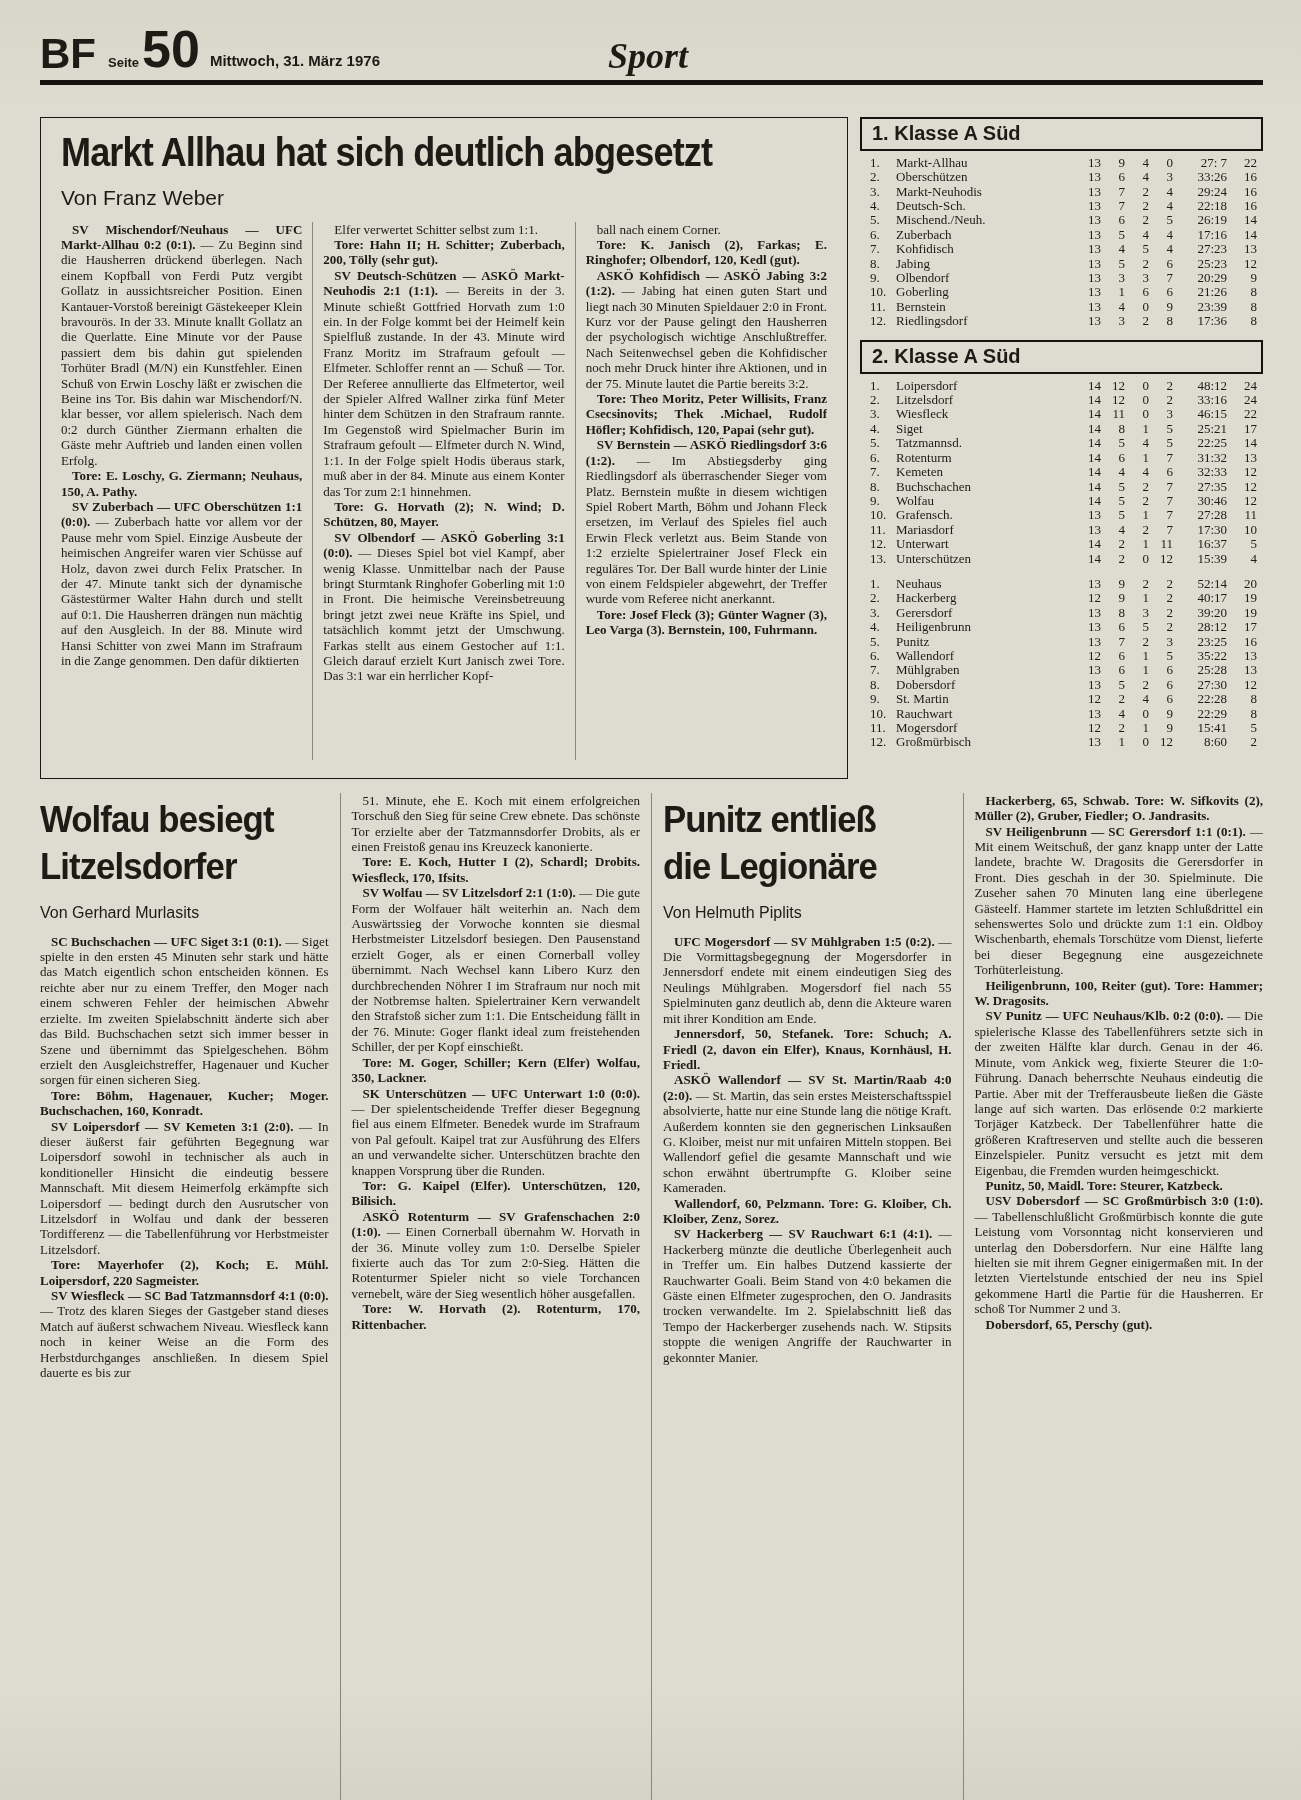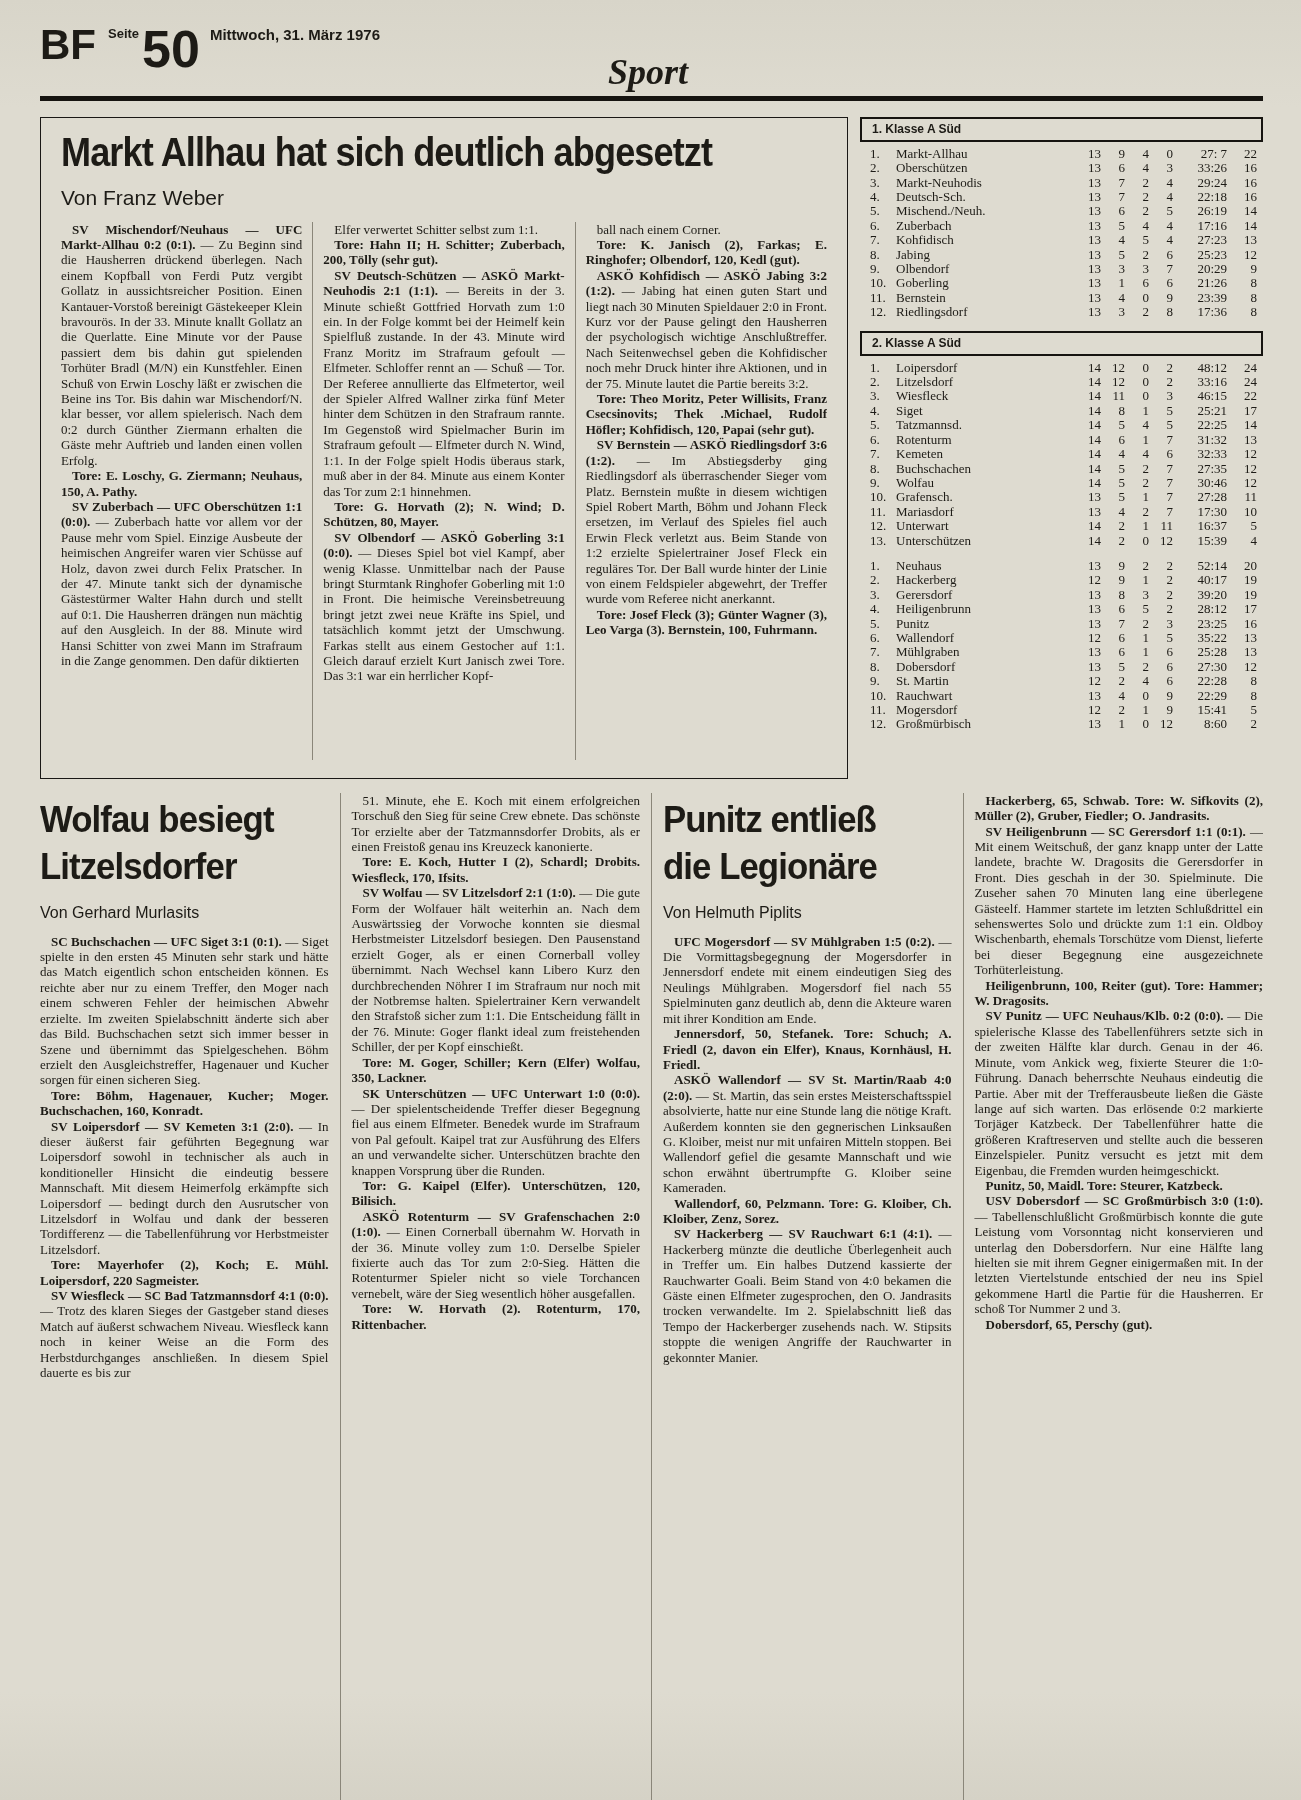--- a/index.html
+++ b/index.html
@@ -11,23 +11,23 @@
     color:#1d1b16;
   }
   .page {
     width:1301px; height:1800px;
     background:linear-gradient(180deg,#d8d5c9 0%, #dedbd0 6%, #dedbd0 94%, #d5d2c6 100%);
     padding:26px 38px 0 40px;
     position:relative;
   }
   
   .masthead {
-    display:flex; align-items:flex-start;
+    display:flex; align-items:flex-end;
     border-bottom:5px solid #161410;
-    padding-bottom:23px; position:relative;
+    padding-bottom:7px; position:relative;
   }
   .brand {
     font-family:"Liberation Sans", sans-serif; font-weight:bold;
     font-size:42px; line-height:0.9; letter-spacing:0;
   }
   .seite-label {
     font-family:"Liberation Sans", sans-serif; font-weight:bold;
     font-size:13px; margin:0 3px 3px 12px;
   }
   .page-num {
@@ -37,21 +37,21 @@
   .edition-date {
     font-family:Liberation Sans, sans-serif; font-weight:bold;
     font-size:15px; margin:0 16px 4px 10px;
   }
   .section-title {
     position:absolute; left:568px; bottom:6px;
     font-family:"Liberation Serif", serif; font-weight:bold; font-style:italic;
     font-size:36px; line-height:1;
   }
   
-  .main-row { display:flex; margin-top:16px; }
+  .main-row { display:flex; margin-top:32px; }
   .article-box {
     width:808px; height:662px; overflow:hidden;
     border:1.5px solid #1a1816;
     padding:14px 20px 8px 20px;
   }
   .main-headline {
     font-family:"Liberation Sans", sans-serif; font-weight:bold;
     font-size:41px; line-height:1.02; letter-spacing:-1px;
     white-space:nowrap; transform:scaleX(0.88); transform-origin:left center;
   }
@@ -64,21 +64,21 @@
   .para {
     font-size:13px; line-height:15.4px; text-align:justify;
     text-indent:11px;
   }
   .para .b { font-weight:bold; }
   
   .sidebar { width:403px; margin-left:12px; }
   .standings-section { margin-bottom:11px; }
   .standings-header {
     border:2px solid #161410; padding:3px 10px 4px;
-    font-family:"Liberation Sans", sans-serif; font-weight:bold; font-size:12px;
+    font-family:"Liberation Sans", sans-serif; font-weight:bold; font-size:20px;
     margin-bottom:5px;
   }
   .standings-rows { padding:0 6px 0 10px; }
   .trow { display:flex; font-size:13px; line-height:14.4px; white-space:nowrap; }
   .c-rank  { width:26px; }
   .c-team  { flex:1; overflow:hidden; }
   .c-num   { width:24px; text-align:right; }
   .c-goals { width:54px; text-align:right; }
   .c-pts   { width:30px; text-align:right; }
   

